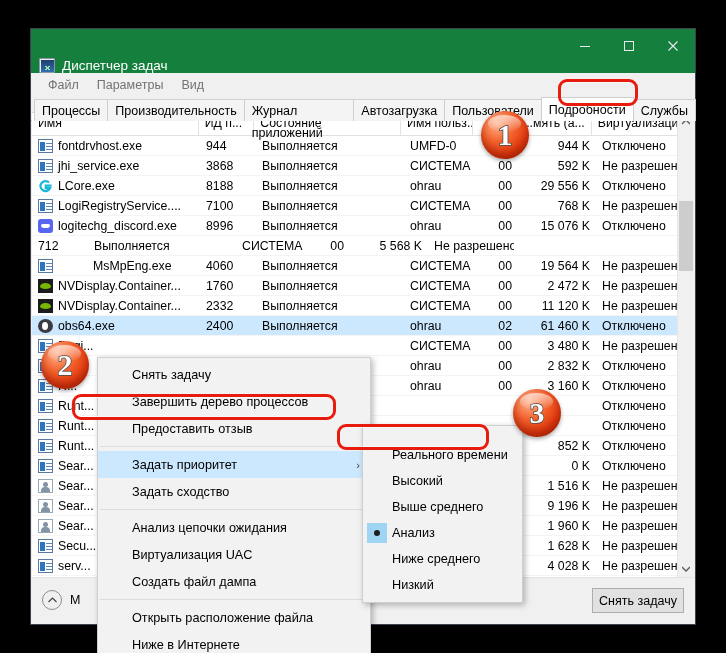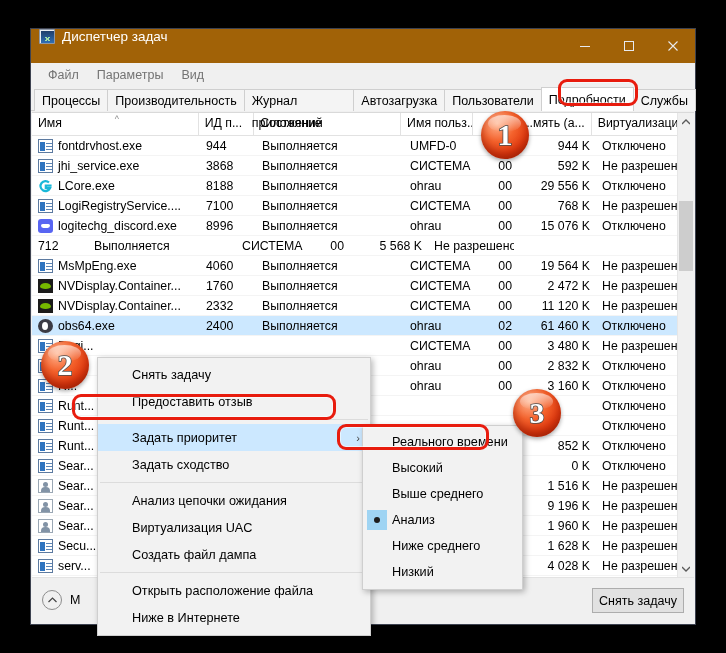--- a/index.html
+++ b/index.html
@@ -16,22 +16,22 @@
   #window {
     position:absolute;
     left:30px; top:28px;
     width:666px; height:597px;
     background:#f0f0f0;
     border:1px solid #3d4250;
   }
 
   
   #titlebar {
-    height:34px; background:#a16207;
-    display:flex; align-items:flex-start;
+    height:44px; background:#15803d;
+    display:flex; align-items:flex-end;
     position:relative;
   }
   #title-left { display:flex; align-items:center; padding-left:8px; }
   #app-icon {
     width:16px; height:15px; position:relative;
     background:#e9edf2; border:1px solid #8d97a6;
     border-radius:1px; margin-right:7px;
     overflow:hidden;
   }
   #app-icon:before {
@@ -184,21 +184,21 @@
         padding-left:34px; position:relative; }
   .mi.hl { background:#cce8ff; }
   .mi .arrow { position:absolute; right:10px; font-size:11px; color:#444; }
   .msep { height:1px; background:#dcdcdc; margin:4px 2px; }
 
   
   #submenu {
     position:absolute; left:331px; top:396px; width:161px;
     background:#f2f2f2; border:1px solid #cfcfcf;
     box-shadow:2px 2px 6px rgba(0,0,0,.28);
-    padding:3px 0 4px 0;
+    padding:16px 0 4px 0;
     z-index:41;
   }
   .smi { height:26px; display:flex; align-items:center; font-size:12.7px; color:#000;
          padding-left:29px; position:relative; }
   .smi .radio-box {
     position:absolute; left:4px; top:3px; width:20px; height:20px;
     background:#9fd4f3; display:flex; align-items:center; justify-content:center;
   }
   .smi .radio-dot { width:6px; height:6px; border-radius:50%; background:#1d1d1d; }
 
@@ -365,21 +365,21 @@
         </div>
         <div class="row">
           <div class="cell" style="width: 56px;">712</div>
           <div class="cell" style="width: 148px;">Выполняется</div>
           <div class="cell" style="width: 72px;">СИСТЕМА</div>
           <div class="cell num" style="width: 42px;">00</div>
           <div class="cell num" style="width: 78px;">5 568 K</div>
           <div class="cell" style="width: 86px;">Не разрешено</div>
         </div>
         <div class="row">
-          <div class="cell name" style="width: 168px;">
+          <div class="cell name" style="width: 168px; gap: 35px;">
             <span class="pico ico-exe"></span>
             <span>MsMpEng.exe</span>
           </div>
           <div class="cell" style="width: 56px;">4060</div>
           <div class="cell" style="width: 148px;">Выполняется</div>
           <div class="cell" style="width: 72px;">СИСТЕМА</div>
           <div class="cell num" style="width: 42px;">00</div>
           <div class="cell num" style="width: 78px;">19 564 K</div>
           <div class="cell" style="width: 86px;">Не разрешено</div>
         </div>
@@ -593,20 +593,23 @@
       </div>
       <div id="less-label">М</div>
     </div>
     <div id="endtask-btn">Снять задачу</div>
   </div>
 
   <div id="ctxmenu">
 
   <div class="mi">
         <span>Снять задачу</span>
+      </div>
+      <div class="mi">
+        <span>Завершить дерево процессов</span>
       </div>
       <div class="mi">
         <span>Предоставить отзыв</span>
       </div>
       <div class="msep"></div>
       <div class="mi hl">
         <span>Задать приоритет</span>
         <span class="arrow">›</span>
       </div>
       <div class="mi">

